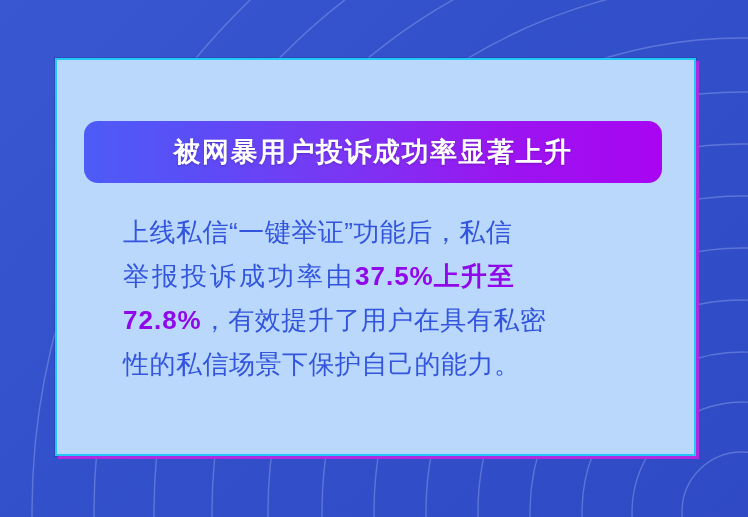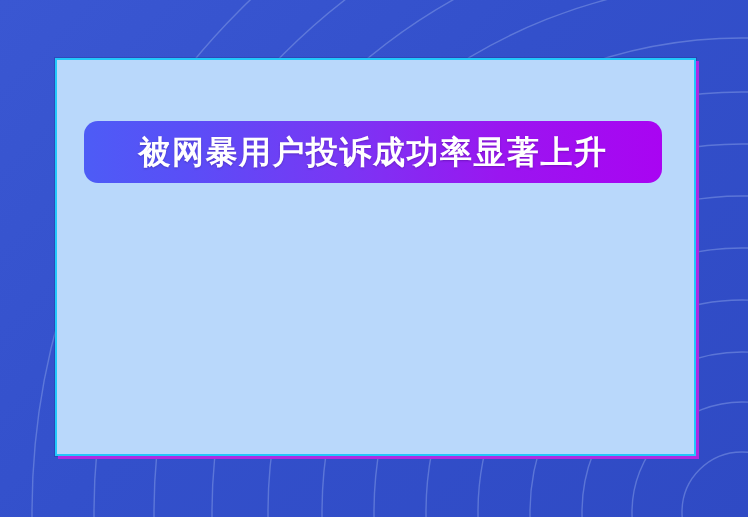--- a/index.html
+++ b/index.html
@@ -49,21 +49,21 @@
         #5a4ef7 18%,
         #7a36f4 45%,
         #9a16f0 72%,
         #a904f2 100%);
     display:flex;
     align-items:center;
     justify-content:center;
   }
   .title-text{
     color:#ffffff;
-    font-size:32px;
+    font-size:27px;
     font-weight:bold;
     letter-spacing:1.5px;
     line-height:1;
     white-space:nowrap;
     text-shadow:0 1px 2px rgba(40,0,90,.30);
   }
 
   
   .body-wrap{
     position:absolute;
@@ -111,14 +111,33 @@
       </g>
     </svg>
   </div>
 
   <div class="card">
 
     <div class="title-pill">
       <span class="title-text">被网暴用户投诉成功率显著上升</span>
     </div>
 
+    <div class="body-wrap">
+
+      <div class="bline">
+        <span>上线私信“一键举证”功能后，私信</span>
+      </div>
+
+      <div class="bline spread">
+        <span>举报投诉成功率由</span><span class="hl">37.5%上升至</span>
+      </div>
+
+      <div class="bline">
+        <span class="hl">72.8%</span><span>，有效提升了用户在具有私密</span>
+      </div>
+
+      <div class="bline">
+        <span>性的私信场景下保护自己的能力。</span>
+      </div>
+
+    </div>
   </div>
 </div>
 
 </body></html>

